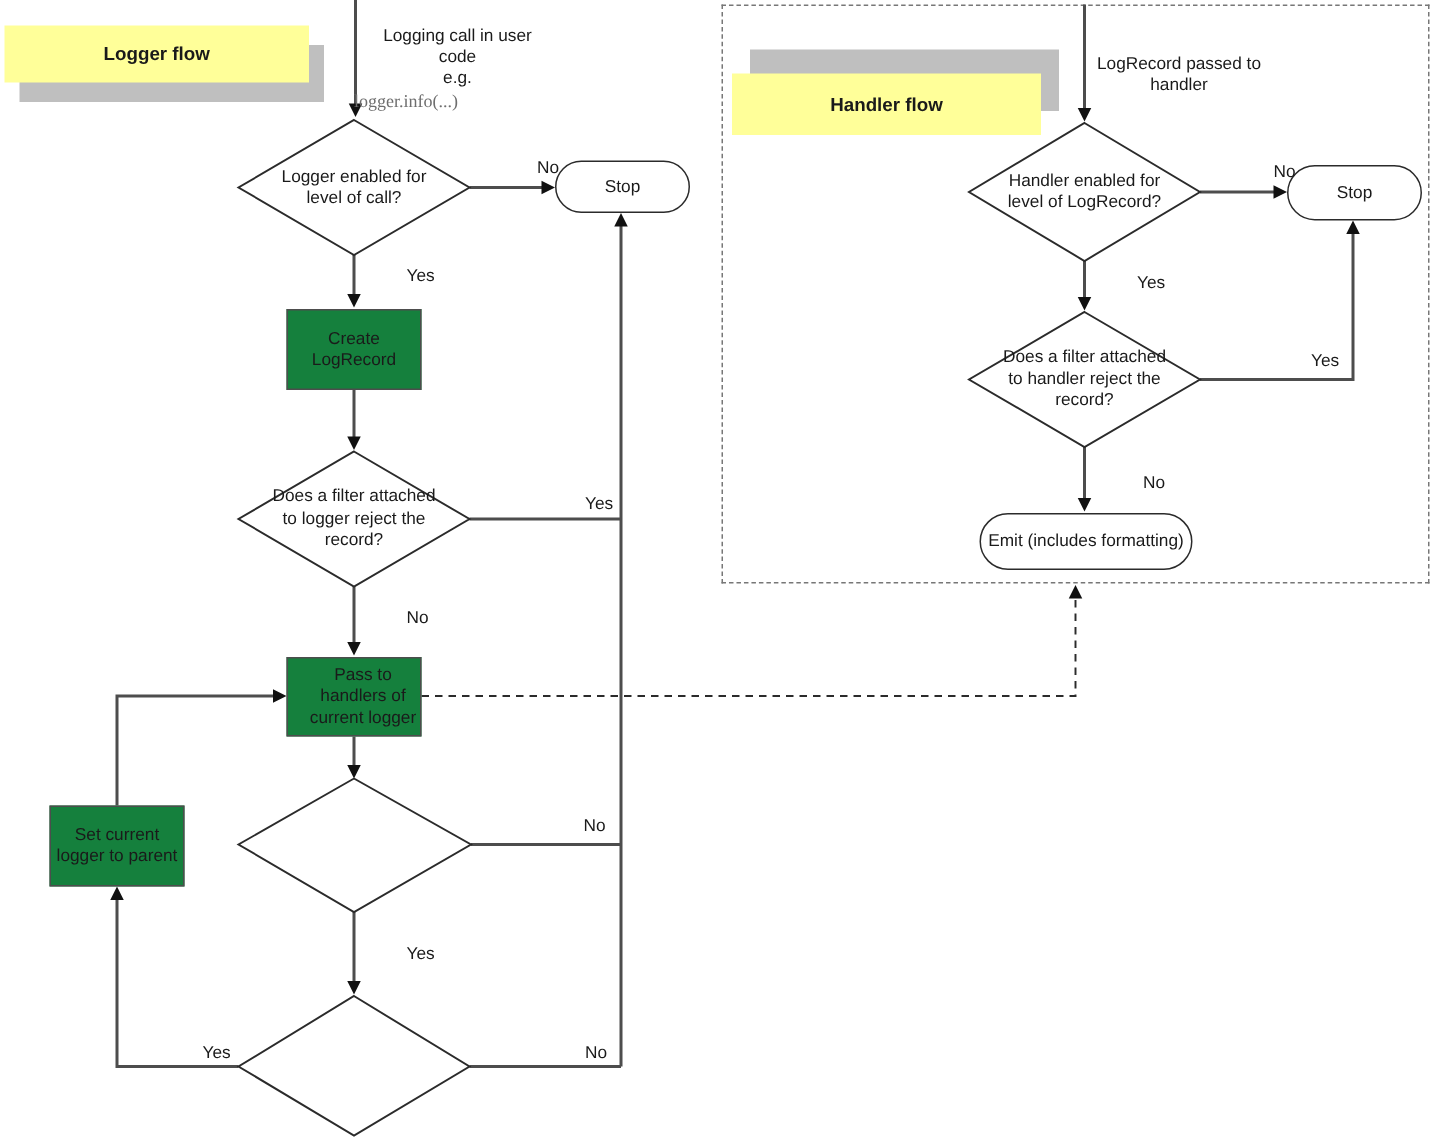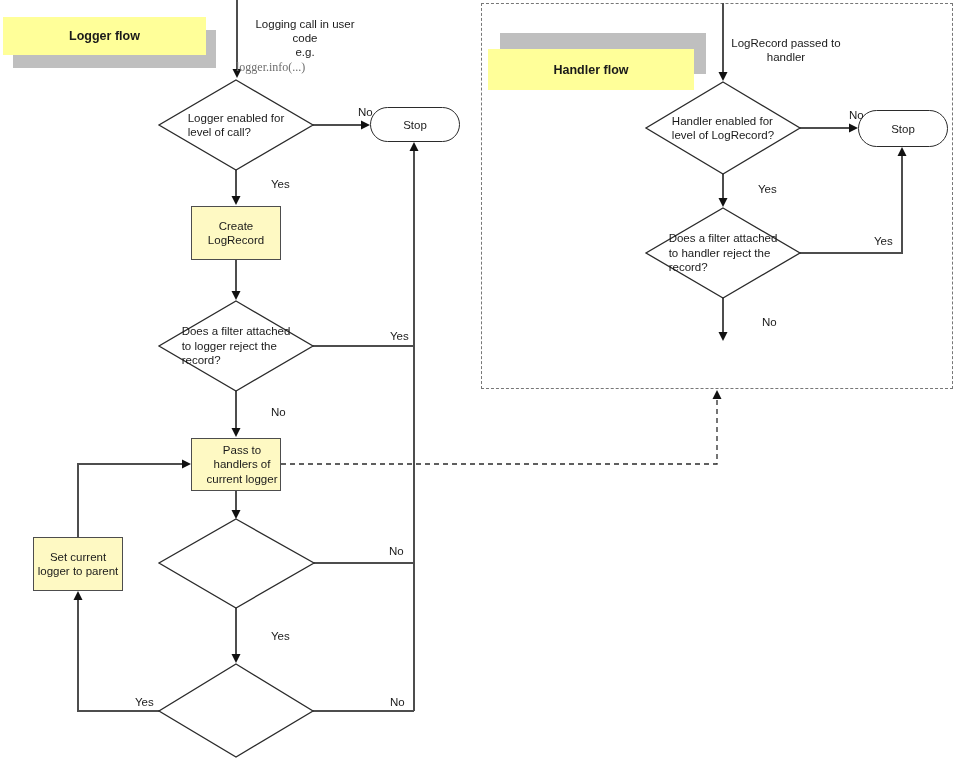--- a/index.html
+++ b/index.html
@@ -25,32 +25,32 @@
     position:absolute;border:1px dashed var(--dashed-border);z-index:0;
     background:transparent;box-sizing:border-box;
   }
   .flow-label{
     position:absolute;background:var(--label-bg);z-index:3;
     display:flex;align-items:center;justify-content:center;
     font-weight:bold;font-size:12.5px;
   }
   .flow-label-shadow{position:absolute;background:var(--label-shadow);z-index:2;}
   .node-rect{
-    position:absolute;background:#fef9c3;border:1.5px solid var(--line);
+    position:absolute;background:#15803d;border:1.5px solid var(--line);
     display:flex;align-items:center;justify-content:center;text-align:center;
     font-size:11.5px;line-height:1.22;white-space:pre-line;box-sizing:border-box;z-index:2;
   }
   .node-stadium{
     position:absolute;background:#fff;border:1.3px solid var(--shape);
     border-radius:999px;display:flex;align-items:center;justify-content:center;
     text-align:center;font-size:11.5px;white-space:pre-line;box-sizing:border-box;z-index:2;
   }
   .diamond-text{
     position:absolute;display:flex;align-items:center;justify-content:center;
-    text-align:left;font-size:11.5px;line-height:1.25;white-space:pre-line;z-index:3;
+    text-align:center;font-size:11.5px;line-height:1.25;white-space:pre-line;z-index:3;
   }
   .edge-label{position:absolute;font-size:11.5px;z-index:3;white-space:nowrap;padding-left:31px;}
   .caption{
     position:absolute;text-align:center;font-size:11.5px;line-height:1.22;
     white-space:pre-line;z-index:3;
   }
   .code{
     position:absolute;z-index:3;white-space:pre;
     font-family:Liberation Serif, serif;font-size:12px;color:var(--code);
   }
@@ -143,20 +143,21 @@
   <div class="node-stadium" style="left:370px;top:107px;width:90px;height:35px;">Stop</div>
   <div class="node-rect" style="left:191px;top:206px;width:90px;height:54px;">Create
 LogRecord</div>
   <div class="node-rect" style="left:191px;top:438px;width:90px;height:53px;padding-left:12px;">Pass to
 handlers of
 current logger</div>
   <div class="node-rect" style="left:33px;top:537px;width:90px;height:54px;">Set current
 logger to parent</div>
 
   <div class="node-stadium" style="left:858px;top:110px;width:90px;height:37px;">Stop</div>
+  <div class="node-stadium" style="left:653px;top:342px;width:142px;height:38px;">Emit (includes formatting)</div>
 
   <div class="edge-label" style="left:327px;top:106px;">No</div>
   <div class="edge-label" style="left:240px;top:178px;">Yes</div>
   <div class="edge-label" style="left:359px;top:330px;">Yes</div>
   <div class="edge-label" style="left:240px;top:406px;">No</div>
   <div class="edge-label" style="left:358px;top:545px;">No</div>
   <div class="edge-label" style="left:240px;top:630px;">Yes</div>
   <div class="edge-label" style="left:104px;top:696px;">Yes</div>
   <div class="edge-label" style="left:359px;top:696px;">No</div>
 

